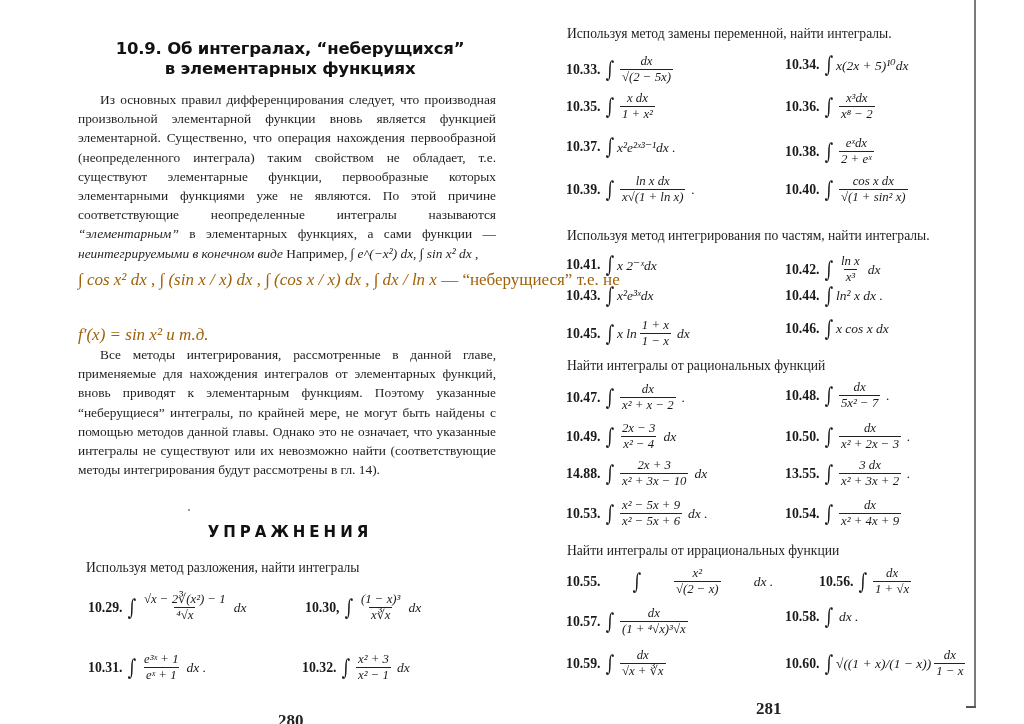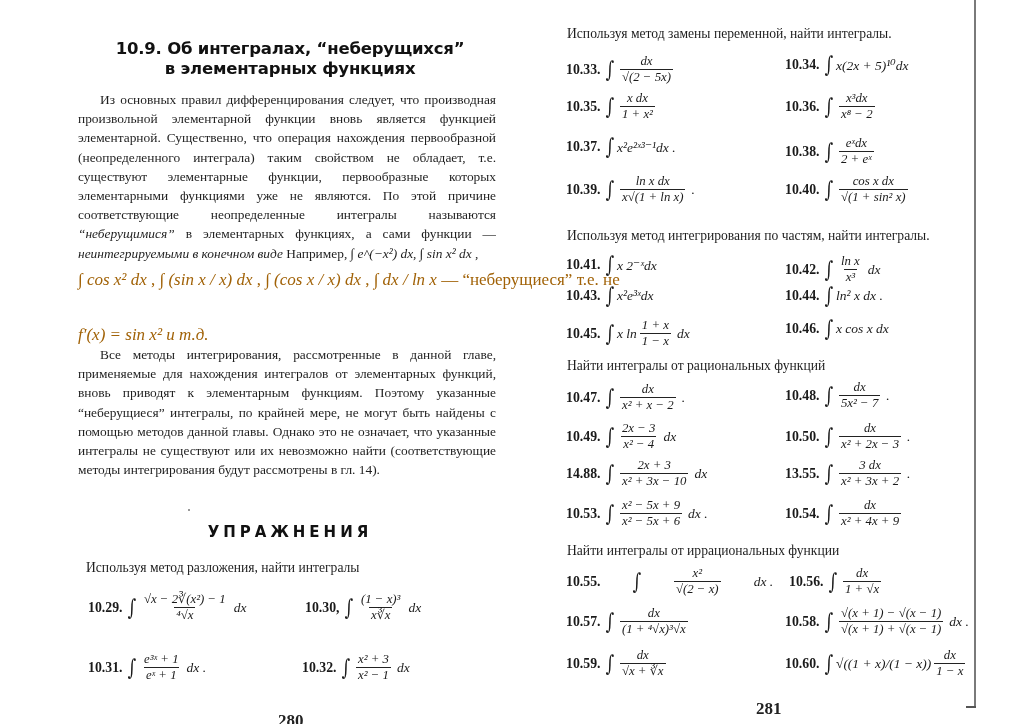--- a/index.html
+++ b/index.html
@@ -36,21 +36,21 @@
 <body>
 
 <div id="left-page" class="page">
 
   <div class="heading" style="top:26px;">10.9. Об интегралах, “неберущихся”</div>
   <div class="heading" style="top:46px;">в элементарных функциях</div>
 
   <div class="para" style="top:78px;">
     <p class="indent">
       <span>Из основных правил дифференцирования следует, что производная произвольной элементарной функции вновь является функцией элементарной. Существенно, что операция нахождения первообразной (неопределенного интеграла) таким свойством не обладает, т.е. существуют элементарные функции, первообразные которых элементарными функциями уже не являются. По этой причине соответствующие неопределенные интегралы называются</span>
-      <span class="it">“неберущимися”</span><span> в элементарных функциях, а сами функции —</span>
+      <span class="it">“элементарным”</span><span> в элементарных функциях, а сами функции —</span>
       <span class="it">неинтегрируемыми в конечном виде</span><span> Например, </span><span class="math">∫ e^(−x²) dx</span>,
       <span class="math">∫ sin x² dx</span> ,
     </p>
   </div>
 
   <div class="inline-math-line" style="top:258px;">
     <span class="math">∫ cos x² dx</span> ,
     <span class="math">∫ (sin x / x) dx</span> ,
     <span class="math">∫ (cos x / x) dx</span> ,
     <span class="math">∫ dx / ln x</span>
@@ -284,43 +284,39 @@
     <div class="instr" style="left: 567px; top: 543px;">Найти интегралы от иррациональных функции</div>
     <div class="ex" style="left: 566px; top: 566px; gap: 27px;">
       <span class="num">10.55.</span>
       <span class="int">∫</span>
       <span class="frac">
         <span class="n">x²</span>
         <span class="d">√(2 − x)</span>
       </span>
       <span class="tail">dx .</span>
     </div>
-    <div class="ex" style="left: 789px; top: 566px;">
+    <div class="ex" style="left: 819px; top: 566px;">
       <span class="num">10.56.</span>
       <span class="int">∫</span>
       <span class="frac">
         <span class="n">dx</span>
         <span class="d">1 + √x</span>
       </span>
     </div>
     <div class="ex" style="left: 566px; top: 606px;">
       <span class="num">10.57.</span>
       <span class="int">∫</span>
       <span class="frac">
         <span class="n">dx</span>
         <span class="d">(1 + ⁴√x)³√x</span>
       </span>
     </div>
     <div class="ex" style="left: 785px; top: 606px;">
       <span class="num">10.58.</span>
       <span class="int">∫</span>
-      <span class="frac">
-        <span class="n">√(x + 1) − √(x − 1)</span>
-        <span class="d">√(x + 1) + √(x − 1)</span>
-      </span>
       <span class="tail">dx .</span>
     </div>
     <div class="ex" style="left: 566px; top: 648px;">
       <span class="num">10.59.</span>
       <span class="int">∫</span>
       <span class="frac">
         <span class="n">dx</span>
         <span class="d">√x + ∛x</span>
       </span>
     </div>

